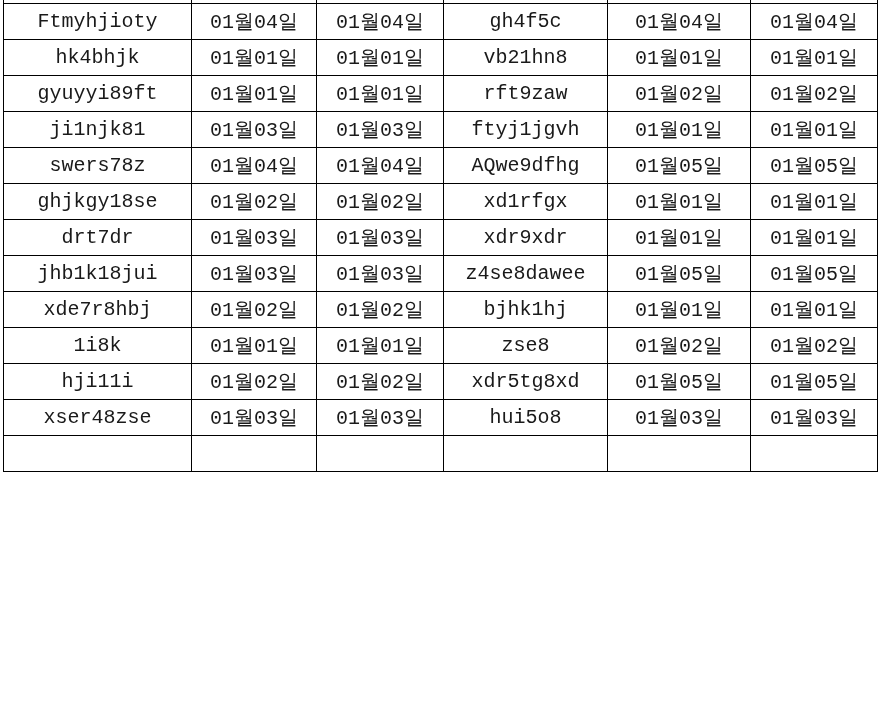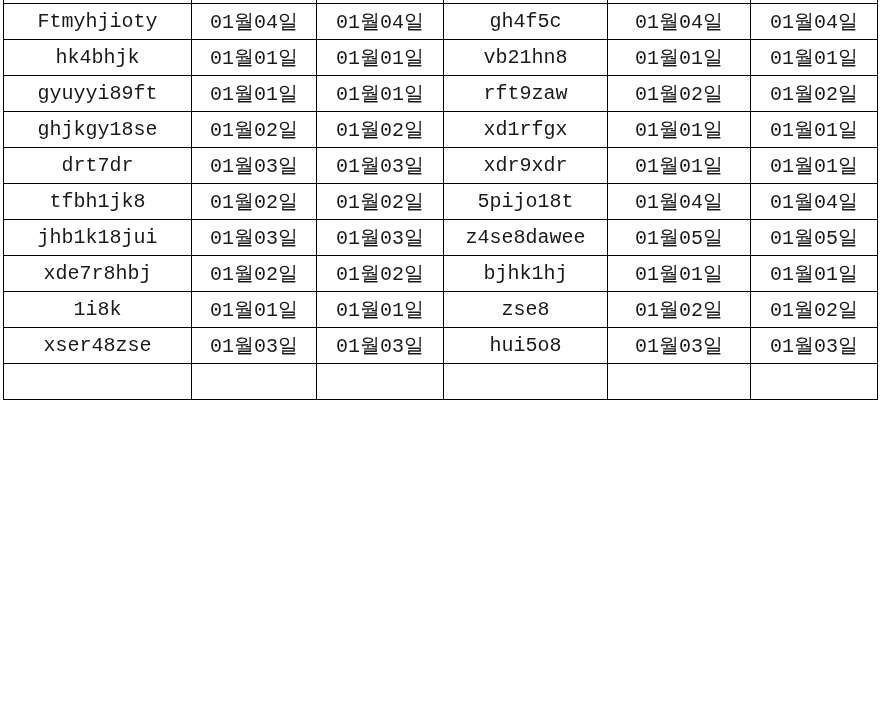--- a/index.html
+++ b/index.html
@@ -77,42 +77,50 @@
       </tr>
       <tr>
         <td>gyuyyi89ft</td>
         <td>01월01일</td>
         <td>01월01일</td>
         <td>rft9zaw</td>
         <td>01월02일</td>
         <td>01월02일</td>
       </tr>
       <tr>
+        <td>ji1njk81</td>
+        <td>01월03일</td>
+        <td>01월03일</td>
+        <td>ftyj1jgvh</td>
+        <td>01월01일</td>
+        <td>01월01일</td>
+      </tr>
+      <tr>
+        <td>swers78z</td>
+        <td>01월04일</td>
+        <td>01월04일</td>
+        <td>AQwe9dfhg</td>
+        <td>01월05일</td>
+        <td>01월05일</td>
+      </tr>
+      <tr>
         <td>ghjkgy18se</td>
         <td>01월02일</td>
         <td>01월02일</td>
         <td>xd1rfgx</td>
         <td>01월01일</td>
         <td>01월01일</td>
       </tr>
       <tr>
         <td>drt7dr</td>
         <td>01월03일</td>
         <td>01월03일</td>
         <td>xdr9xdr</td>
         <td>01월01일</td>
         <td>01월01일</td>
-      </tr>
-      <tr>
-        <td>tfbh1jk8</td>
-        <td>01월02일</td>
-        <td>01월02일</td>
-        <td>5pijo18t</td>
-        <td>01월04일</td>
-        <td>01월04일</td>
       </tr>
       <tr>
         <td>jhb1k18jui</td>
         <td>01월03일</td>
         <td>01월03일</td>
         <td>z4se8dawee</td>
         <td>01월05일</td>
         <td>01월05일</td>
       </tr>
       <tr>
@@ -125,20 +133,28 @@
       </tr>
       <tr>
         <td>1i8k</td>
         <td>01월01일</td>
         <td>01월01일</td>
         <td>zse8</td>
         <td>01월02일</td>
         <td>01월02일</td>
       </tr>
       <tr>
+        <td>hji11i</td>
+        <td>01월02일</td>
+        <td>01월02일</td>
+        <td>xdr5tg8xd</td>
+        <td>01월05일</td>
+        <td>01월05일</td>
+      </tr>
+      <tr>
         <td>xser48zse</td>
         <td>01월03일</td>
         <td>01월03일</td>
         <td>hui5o8</td>
         <td>01월03일</td>
         <td>01월03일</td>
       </tr>
     </tbody>
   <tbody>
     <tr class="partial">

